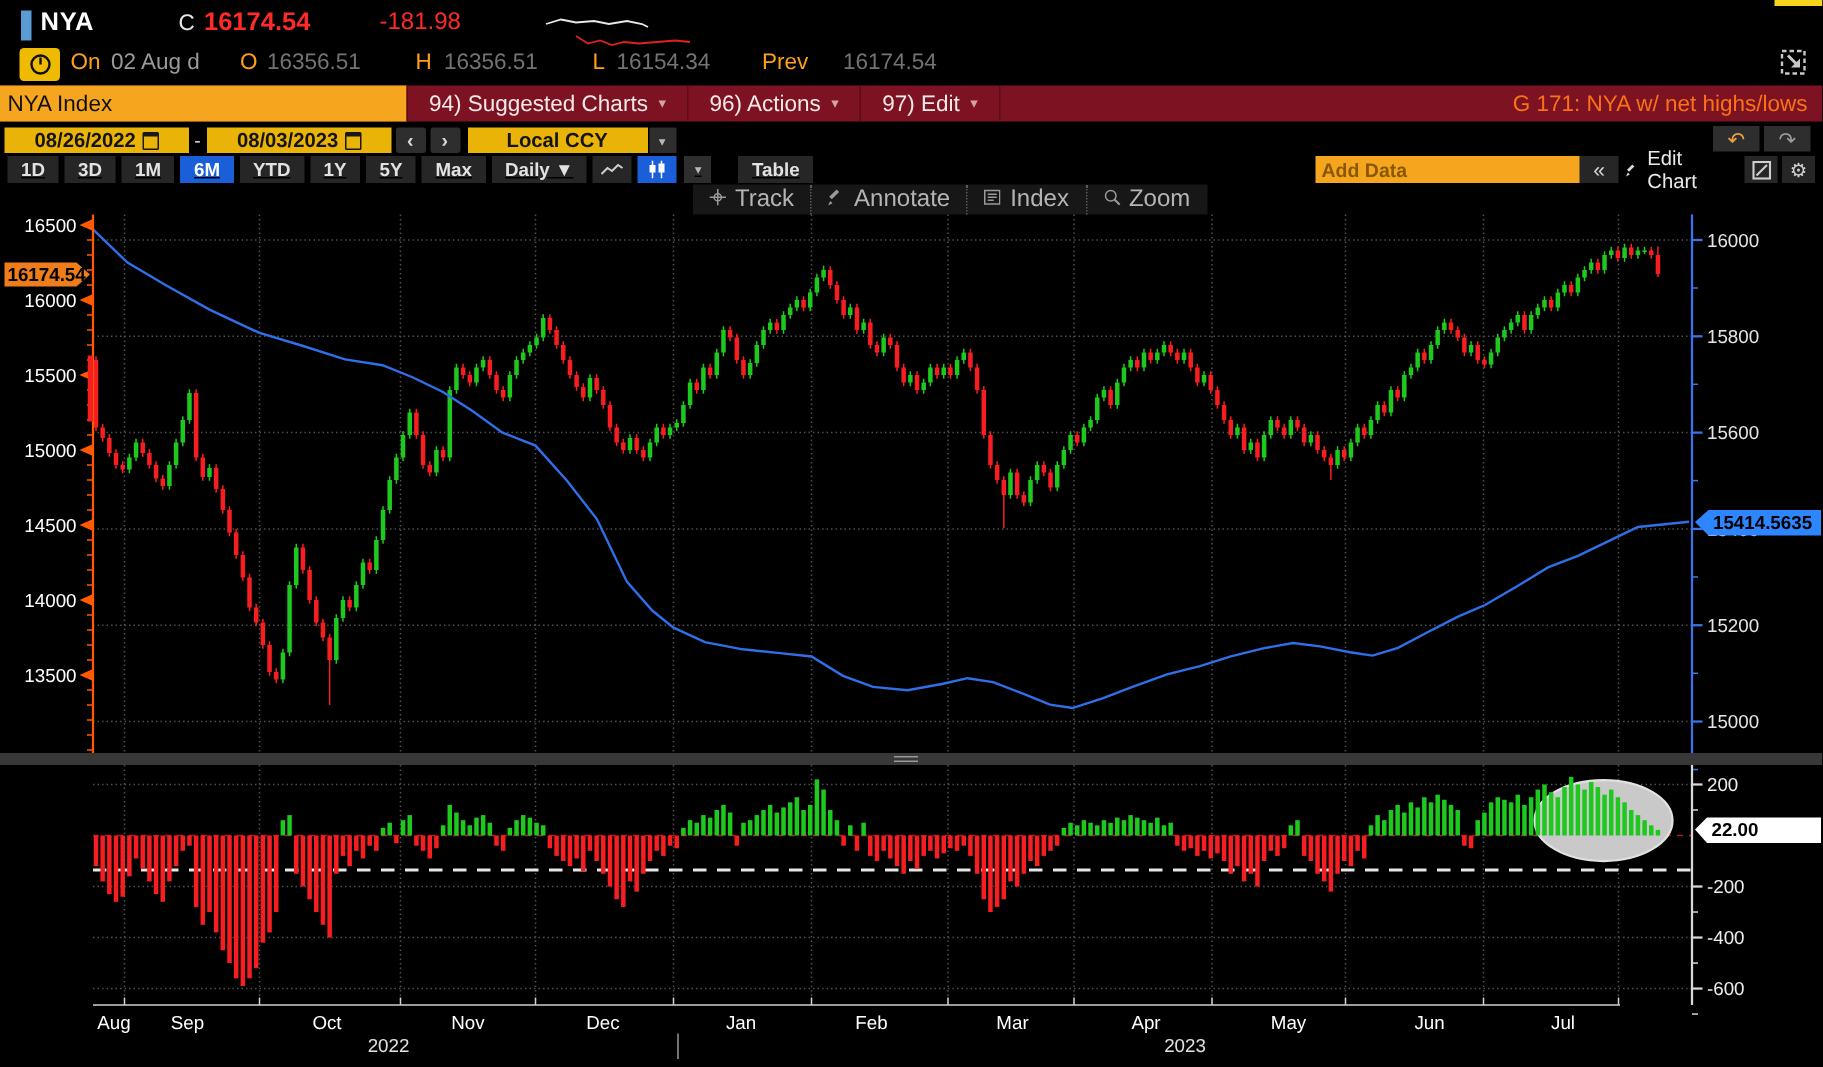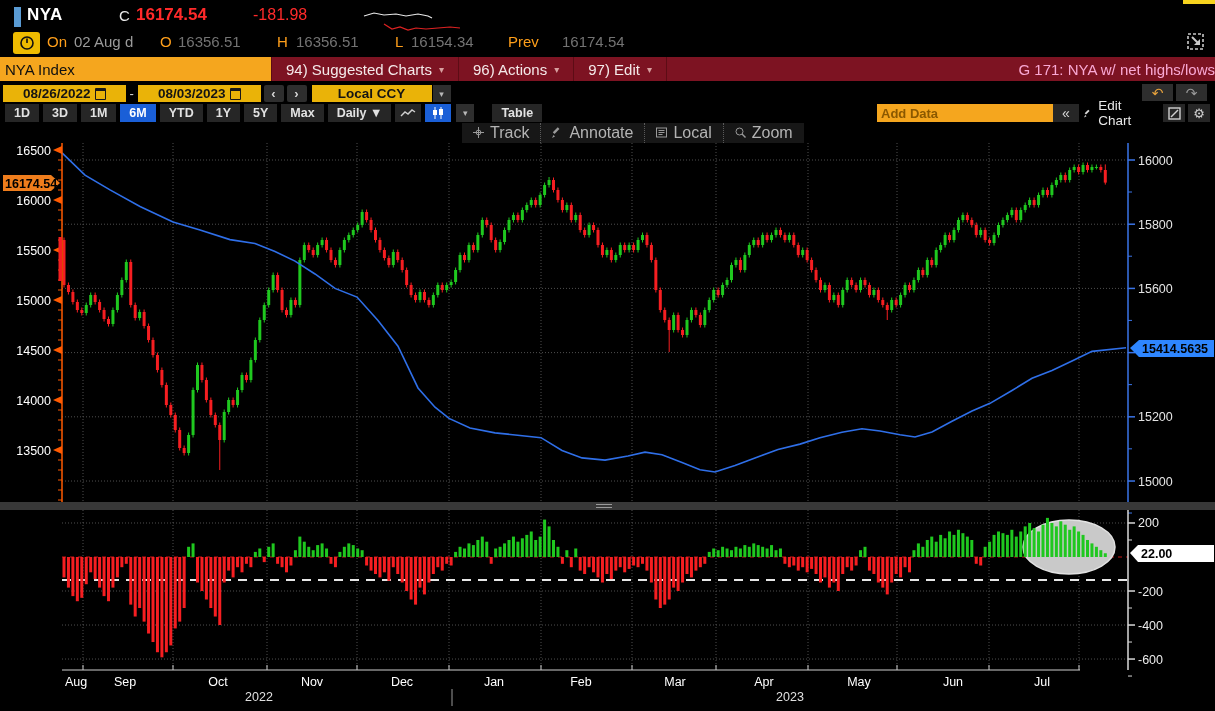--- a/index.html
+++ b/index.html
@@ -23,37 +23,37 @@
   .wval{color:#737373;}
   #hdr2 span{position:absolute;top:2px;white-space:nowrap;}
   
   #menurow{left:0;top:57px;width:1215px;height:24px;background:#7d1322;display:flex;align-items:stretch;}
   #secfield{width:266px;background:#f5a61e;border:0;color:#101010;font-size:15px;
             font-family:"Liberation Sans",sans-serif;padding:0 0 0 5px;outline:none;}
   .menu-item{display:flex;align-items:center;padding:0 14px;color:#f4e9e9;font-size:15px;
              border-right:1px solid #5d0c15;cursor:pointer;white-space:nowrap;}
   .menu-item:first-of-type{border-left:1px solid #5d0c15;}
   .menu-caret{color:#d8a0a0;font-size:10px;margin-left:7px;}
-  #menuttl{margin-left:auto;color:#f9a8d4;font-size:15px;align-self:center;white-space:nowrap;}
+  #menuttl{margin-left:auto;color:#f97316;font-size:15px;align-self:center;padding-right:10px;white-space:nowrap;}
   
   #trow1{left:0;top:84px;width:1215px;height:19px;display:flex;align-items:center;}
   .ofield{background:#eab308;color:#141414;font-size:13.5px;font-weight:bold;height:17px;
           display:flex;align-items:center;padding:0 20px;justify-content:center;}
   .calic{width:9px;height:8px;border:1.5px solid #181818;border-top-width:3px;margin-left:4px;border-radius:1px;}
   .dash{color:#ddd;margin:0 4px;font-size:13px;}
   .navbtn{width:20px;height:17px;background:#2e2e2e;color:#d8d8d8;font-size:13px;font-weight:bold;
           display:flex;align-items:center;justify-content:center;margin-left:3px;cursor:pointer;border-radius:2px;}
   .ddbtn{width:18px;height:17px;background:#2e2e2e;color:#b8b8b8;font-size:9px;
          display:flex;align-items:center;justify-content:center;margin-left:1px;cursor:pointer;}
   #undo{position:absolute;left:1142px;top:0;width:31px;height:17px;background:#2e2e2e;color:#e8a33d;
         font-size:14px;display:flex;align-items:center;justify-content:center;cursor:pointer;}
   #redo{position:absolute;left:1176px;top:0;width:31px;height:17px;background:#2e2e2e;color:#9a9a9a;
         font-size:14px;display:flex;align-items:center;justify-content:center;cursor:pointer;}
   
-  #trow2{left:0;top:104px;width:968px;height:18px;display:flex;align-items:center;}
+  #trow2{left:0;top:104px;width:968px;height:18px;display:flex;align-items:center;text-decoration:underline;}
   .rbtn{height:18px;background:#262626;color:#e2e2e2;font-size:12.5px;font-weight:bold;
         display:flex;align-items:center;justify-content:center;padding:0 9px;margin-right:4px;cursor:pointer;}
   .rbtn.sel{background:#1a5fd7;color:#fff;}
   .icobtn{width:26px;height:18px;background:#262626;display:flex;align-items:center;justify-content:center;
           margin-right:4px;cursor:pointer;}
   .icobtn.sel{background:#1a5fd7;}
   #adddata{position:absolute;left:877px;top:0;width:171px;height:18px;background:#f5a61e;border:0;outline:none;
            font-family:"Liberation Sans",sans-serif;font-size:13px;font-weight:bold;padding:0 4px;color:#141414;}
   #adddata::placeholder{color:#8a5800;opacity:1;}
   #collapse{position:absolute;left:1053px;top:0;width:26px;height:18px;background:#262626;color:#d8d8d8;
@@ -218,21 +218,21 @@
         </svg></span>
       <span>Annotate</span>
     </div>
     <div class="ct-item">
       <span><svg width="11" height="11">
           <rect x="0.5" y="1" width="10" height="9" fill="none" stroke="#9a9a9a"></rect>
           <line x1="2.5" y1="3.5" x2="8.5" y2="3.5" stroke="#9a9a9a"></line>
           <line x1="2.5" y1="5.5" x2="8.5" y2="5.5" stroke="#9a9a9a"></line>
           <line x1="2.5" y1="7.5" x2="6.5" y2="7.5" stroke="#9a9a9a"></line>
         </svg></span>
-      <span>Local</span>
+      <span>Index</span>
     </div>
     <div class="ct-item">
       <span><svg width="11" height="11">
           <circle cx="4.5" cy="4.5" r="3.5" fill="none" stroke="#9a9a9a"></circle>
           <line x1="7" y1="7" x2="10.5" y2="10.5" stroke="#9a9a9a" stroke-width="1.4"></line>
         </svg></span>
       <span>Zoom</span>
     </div>
   </div>
 

